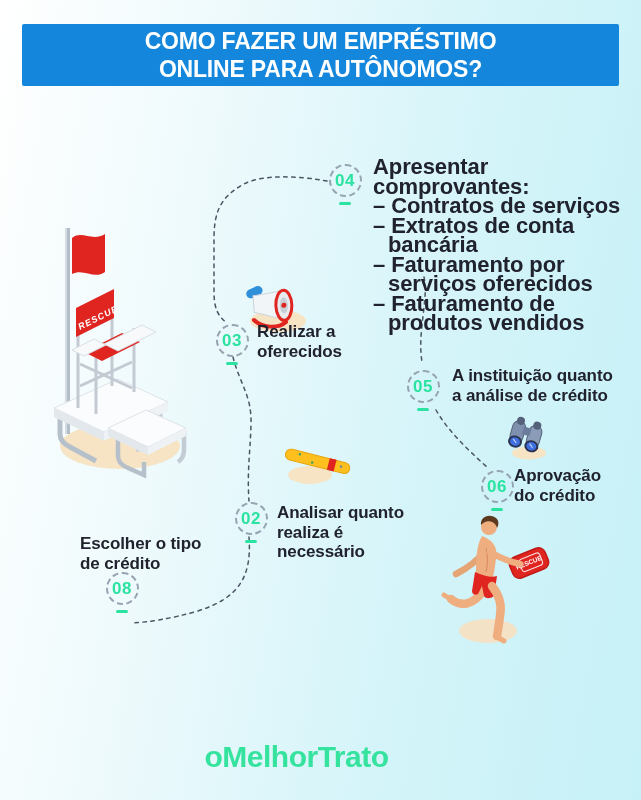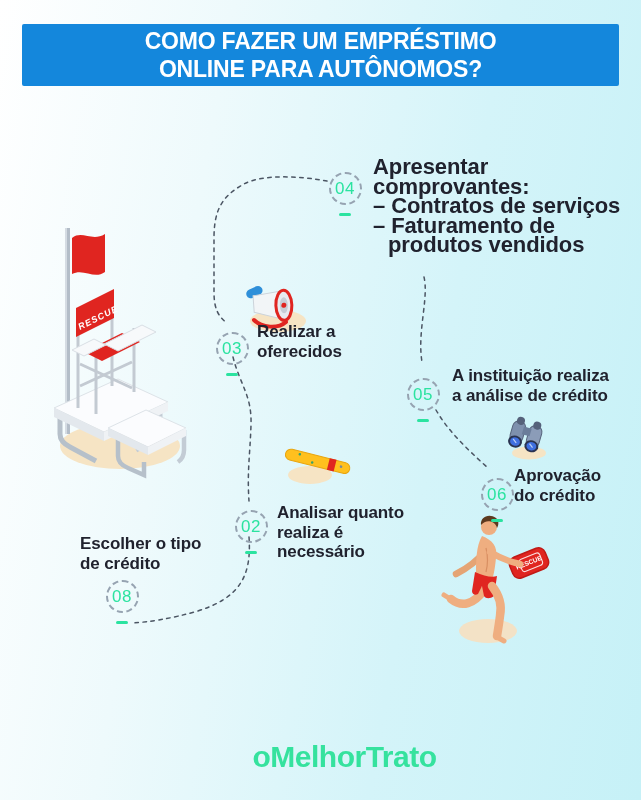--- a/index.html
+++ b/index.html
@@ -11,39 +11,38 @@
   .header-banner{
     position:absolute;left:22px;top:24px;width:597px;height:62px;
     background:#1487dc;border-radius:2px;
     display:flex;flex-direction:column;justify-content:center;align-items:center;
     color:#ffffff;font-weight:700;font-size:23px;line-height:28px;letter-spacing:-0.2px;
     text-align:center;
   }
   .connectors{position:absolute;left:0;top:0;}
   .badge{position:absolute;width:38px;text-align:center;}
   .badge .circle{
-    width:33px;height:33px;margin:8px auto;border:2px dashed #96a3b1;border-radius:50%;
+    width:33px;height:33px;margin:0 auto;border:2px dashed #96a3b1;border-radius:50%;
     display:flex;align-items:center;justify-content:center;
-    color:#2be3a0;font-weight:400;font-size:17px;letter-spacing:0.5px;
+    color:#2be3a0;font-weight:700;font-size:17px;letter-spacing:0.5px;
     background:transparent;box-sizing:border-box;
   }
   .badge .dash{width:12px;height:3px;background:#2be3a0;border-radius:2px;margin:5px auto 0;}
   .step-text{
     position:absolute;color:#20222e;font-size:17px;line-height:19.5px;font-weight:600;
     white-space:pre-line;letter-spacing:-0.1px;
   }
   .s4-block{position:absolute;left:373px;top:157px;width:256px;color:#20222e;
     font-size:22px;line-height:19.5px;font-weight:600;letter-spacing:-0.1px;}
   .s4-item{padding-left:15px;text-indent:-15px;white-space:pre-line;}
   .il{position:absolute;}
   .brand-logo{
     position:absolute;left:0;top:740px;width:593px;text-align:center;
     color:#35e29e;font-size:30px;font-weight:700;letter-spacing:-0.5px;
     font-family:"Liberation Sans",sans-serif;
-    margin-left:48px;
   }
 </style>
 </head>
 <body>
 
 <div class="stage">
 
   <div class="header-banner">
     <div>COMO FAZER UM EMPRÉSTIMO</div>
     <div>ONLINE PARA AUTÔNOMOS?</div>
@@ -177,23 +176,26 @@
   <div class="step-text" style="left:80px;top:534px">Escolher o tipo
 de crédito</div>
   <div class="step-text" style="left:277px;top:503px">Analisar quanto
 realiza é
 necessário</div>
   <div class="step-text" style="left:257px;top:322px">Realizar a
 oferecidos</div>
   <div class="s4-block">
     <div>Apresentar comprovantes:</div>
     <div class="s4-item">– Contratos de serviços</div>
+    <div class="s4-item">– Extratos de conta bancária</div>
+    <div class="s4-item">– Faturamento por
+serviços oferecidos</div>
     <div class="s4-item">– Faturamento de
 produtos vendidos</div>
   </div>
-  <div class="step-text" style="left:452px;top:366px">A instituição realiza
+  <div class="step-text" style="left:452px;top:366px">A instituição quanto
 a análise de crédito</div>
   <div class="step-text" style="left:514px;top:466px">Aprovação
 do crédito</div>
 
   <div class="brand-logo">oMelhorTrato</div>
 
 </div>
 
 </body></html>

